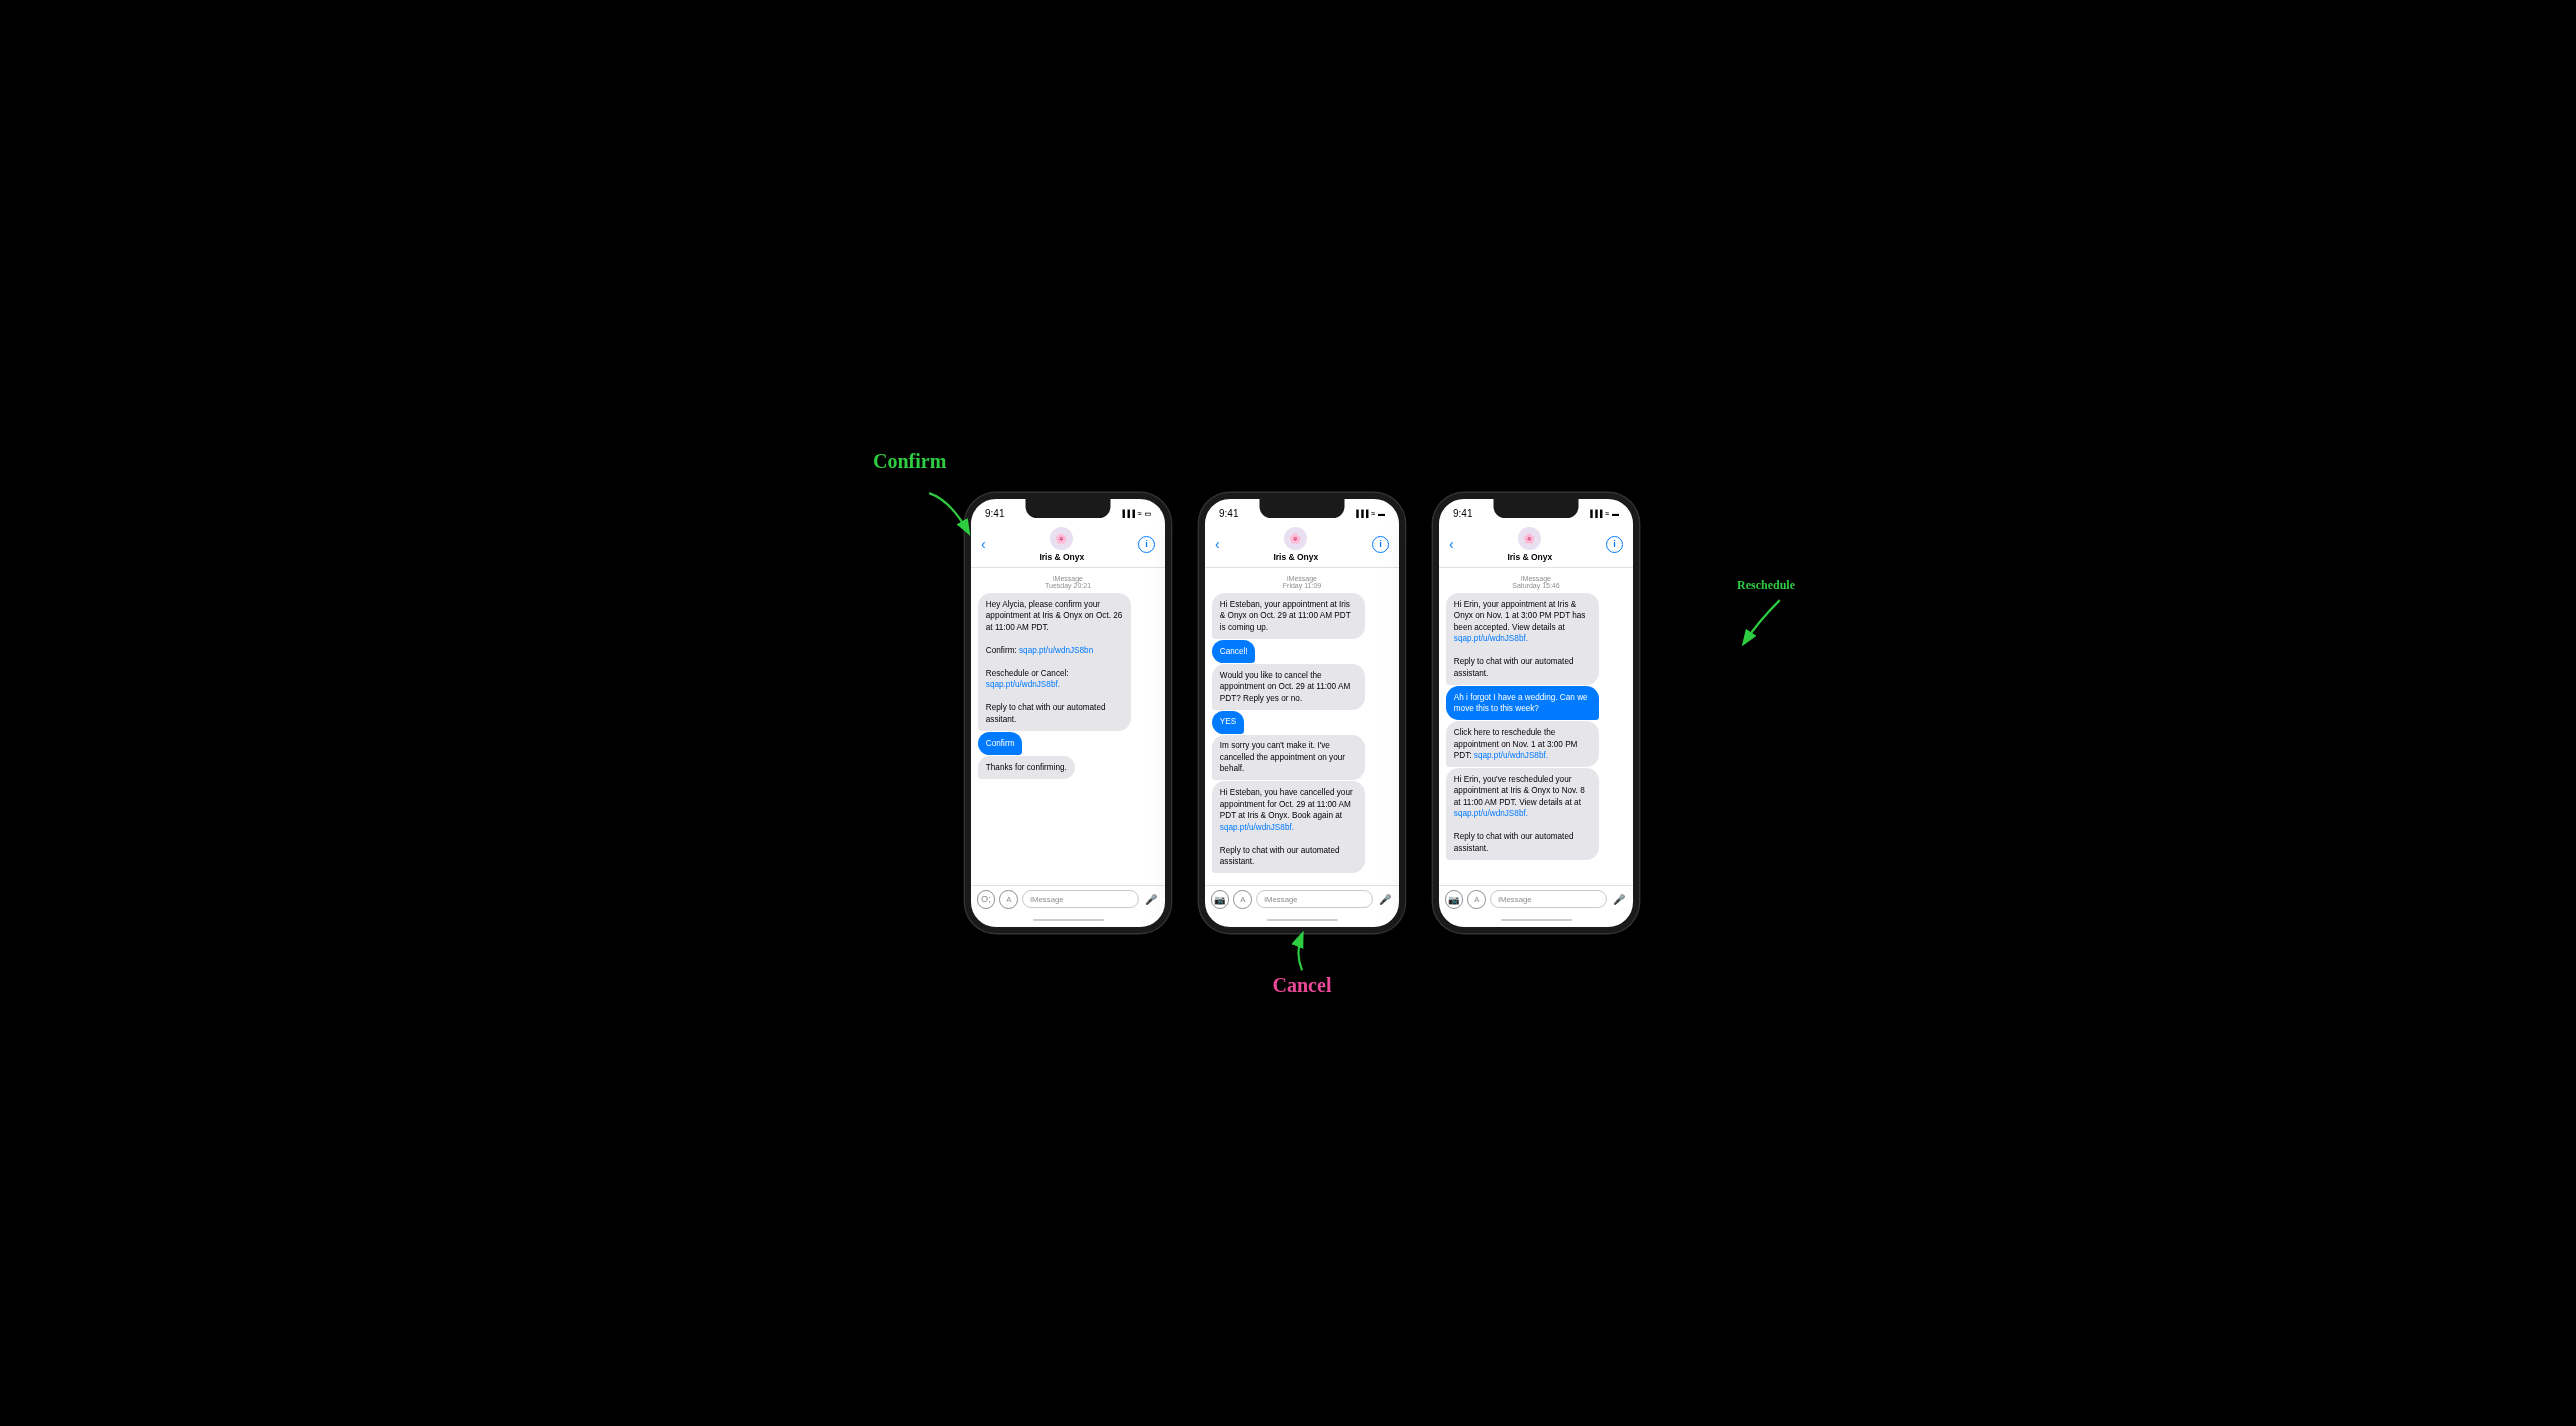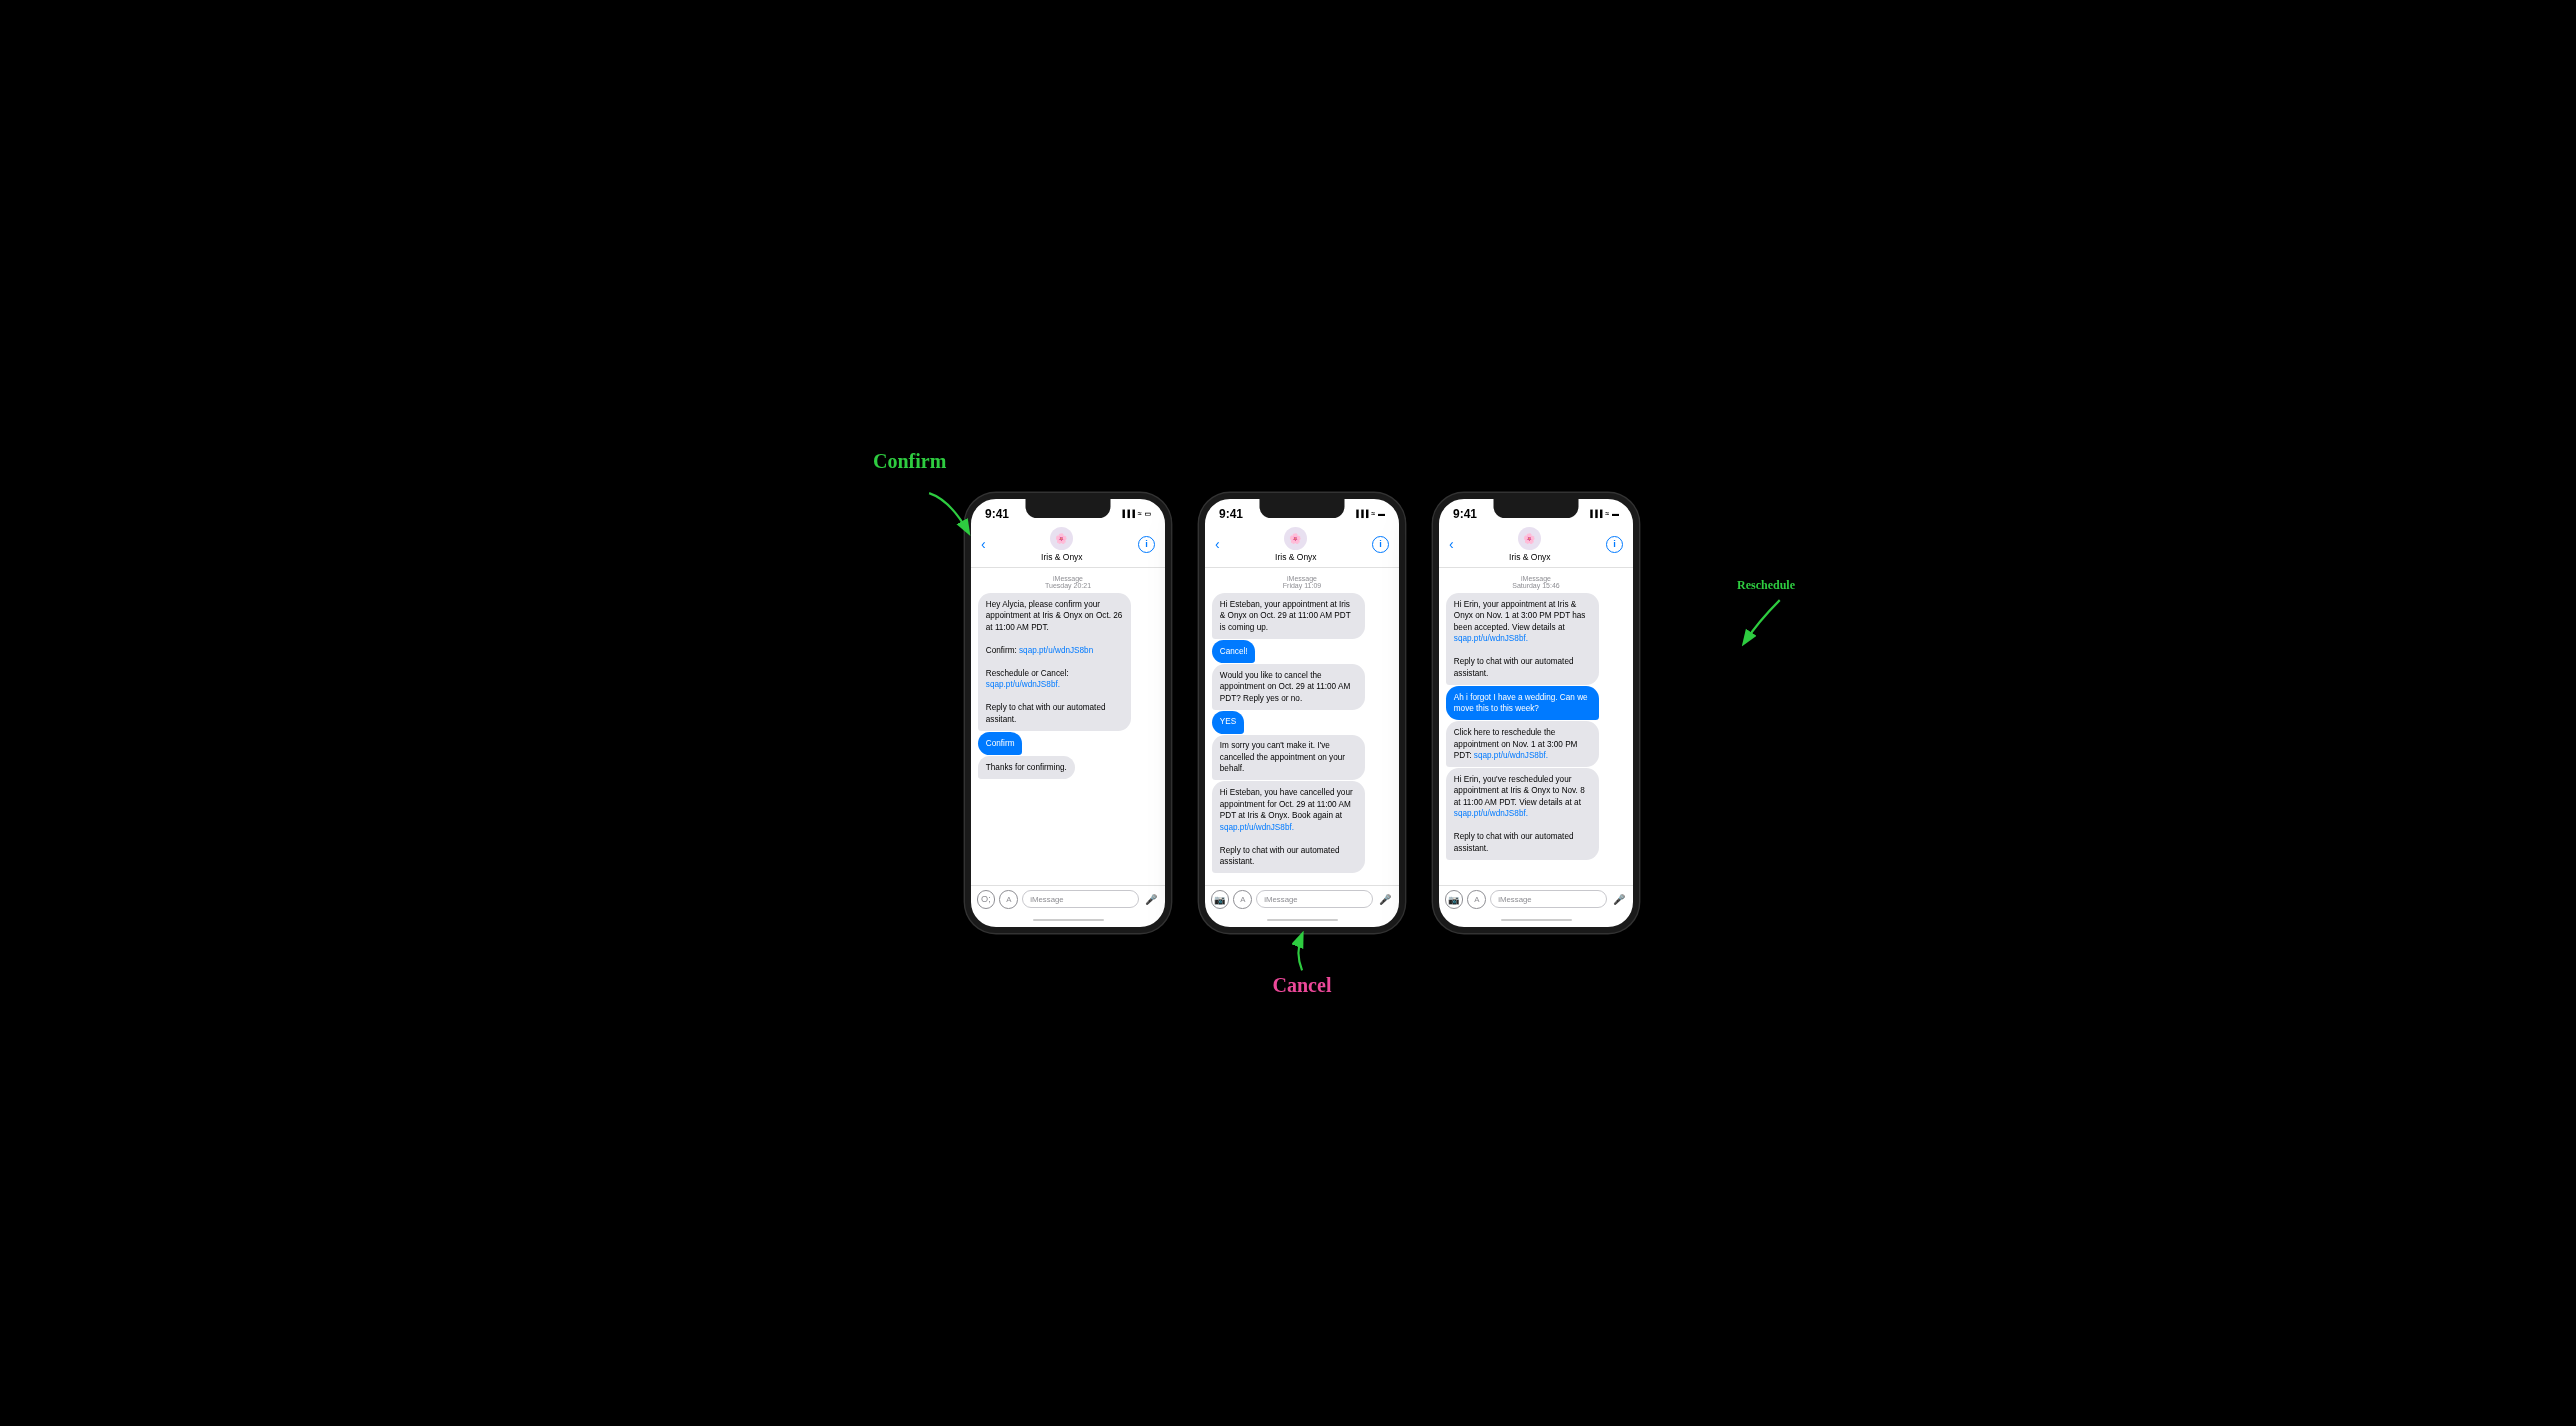--- a/index.html
+++ b/index.html
@@ -50,21 +50,21 @@
       display: flex;
       justify-content: space-between;
       align-items: center;
       padding: 7px 14px 2.8px;
       font-size: 7.8px;
       font-weight: 600;
       color: #000;
       min-height: 25.5px;
       flex-shrink: 0;
     }
-    .status-time { font-size: 12px; font-weight: 700; }
+    .status-time { font-size: 10px; font-weight: 400; }
     .status-icons { display: flex; align-items: center; gap: 2.8px; font-size: 7px; }
     
     .chat-header {
       display: flex;
       align-items: center;
       justify-content: space-between;
       padding: 2.8px 10px 5.7px;
       border-bottom: 0.4px solid #e0e0e0;
       flex-shrink: 0;
     }
@@ -83,21 +83,21 @@
     .header-avatar {
       width: 23px;
       height: 23px;
       background: #e8e0f0;
       border-radius: 50%;
       display: flex;
       align-items: center;
       justify-content: center;
       font-size: 10px;
     }
-    .header-name { font-size: 8.5px; font-weight: 400; color: #000; }
+    .header-name { font-size: 8.5px; font-weight: 700; color: #000; }
     .header-info {
       color: #007AFF;
       font-size: 12.8px;
       width: 17px;
       height: 17px;
       border: 1.4px solid #007AFF;
       border-radius: 50%;
       display: flex;
       align-items: center;
       justify-content: center;

